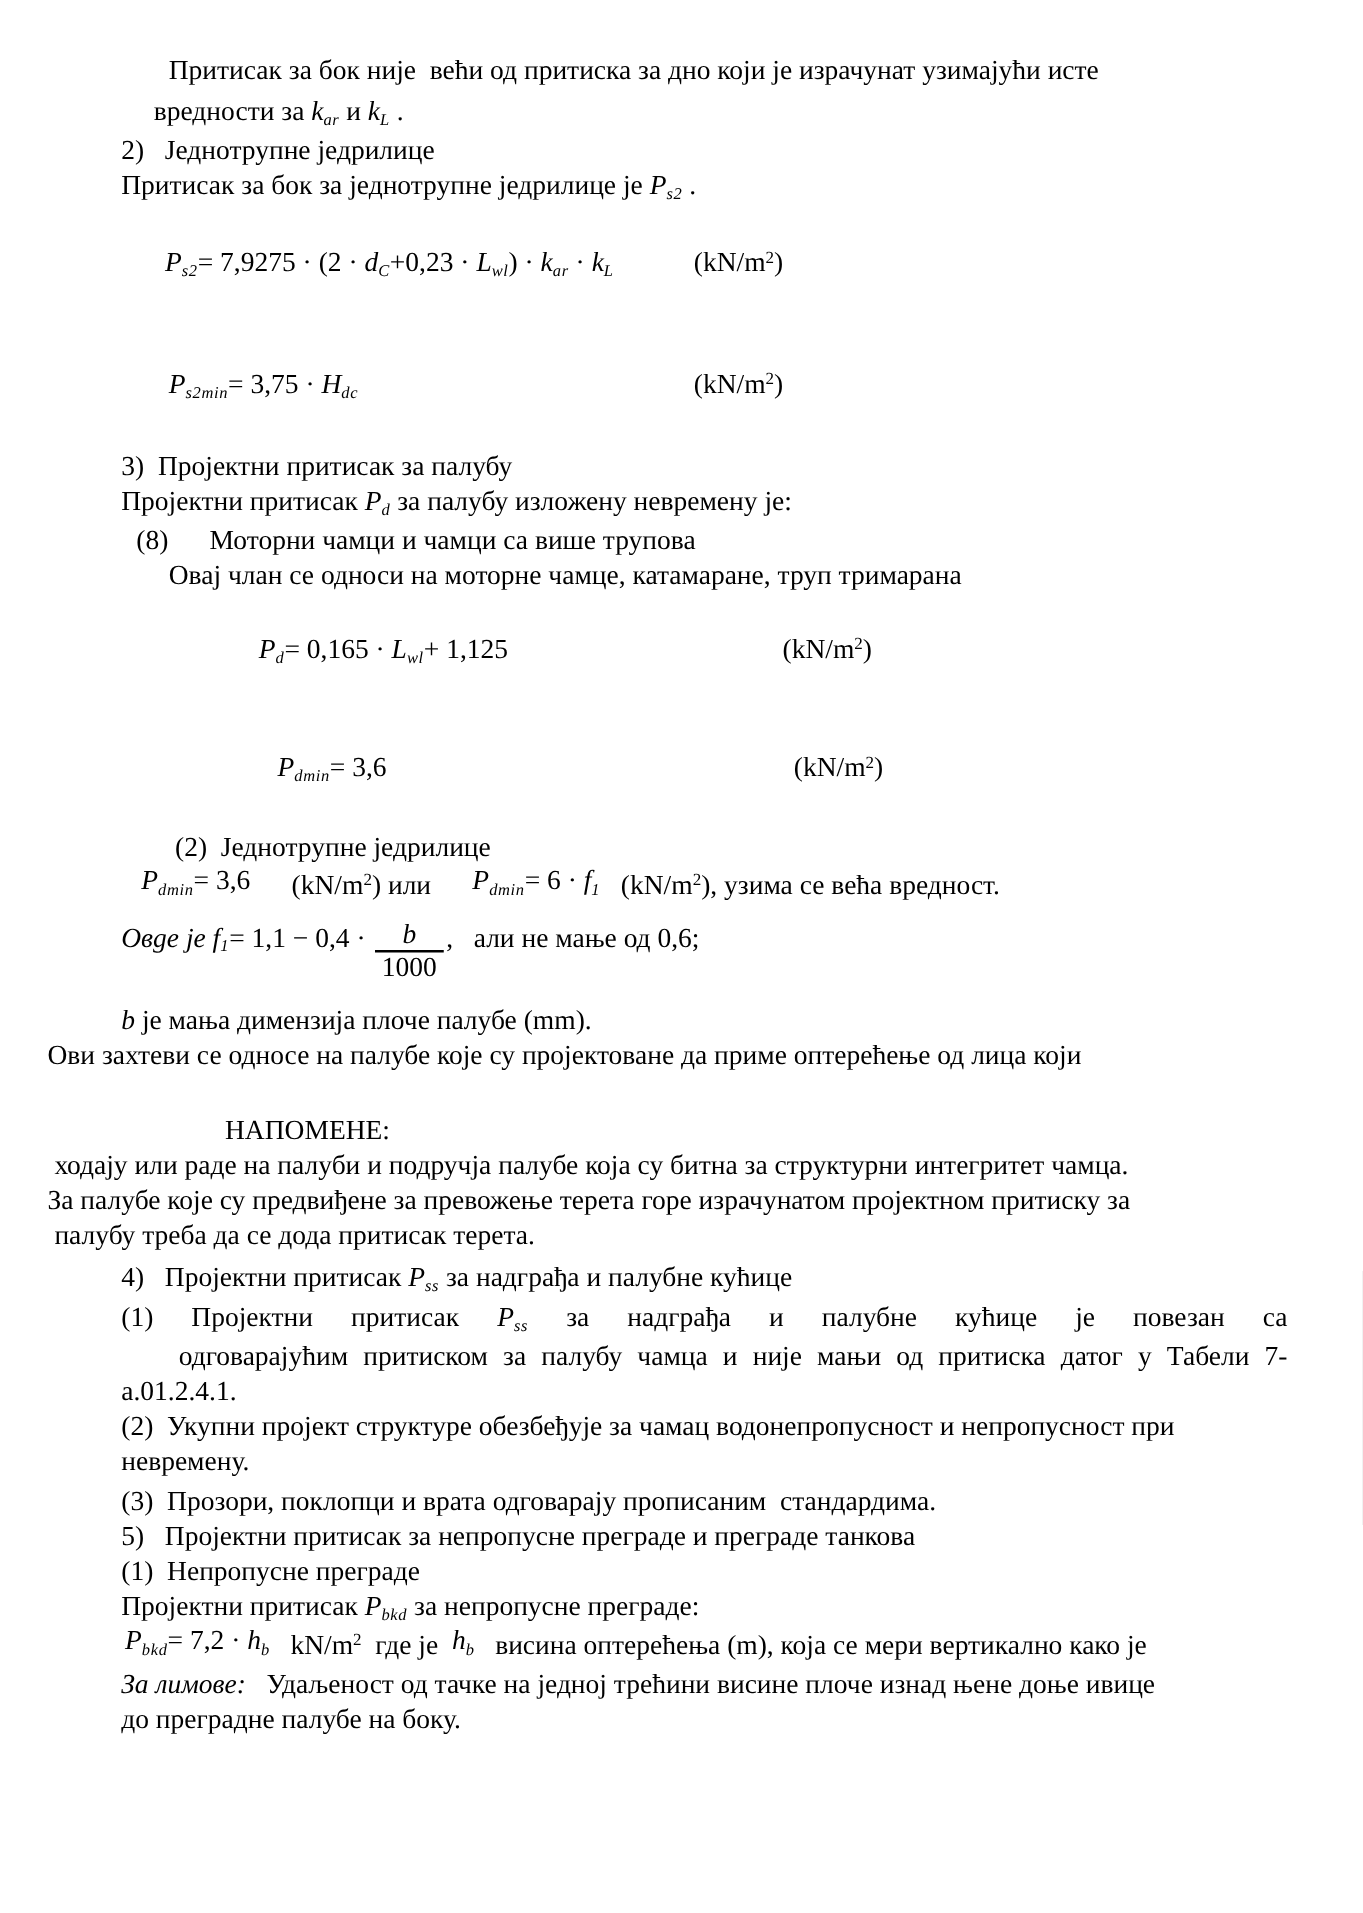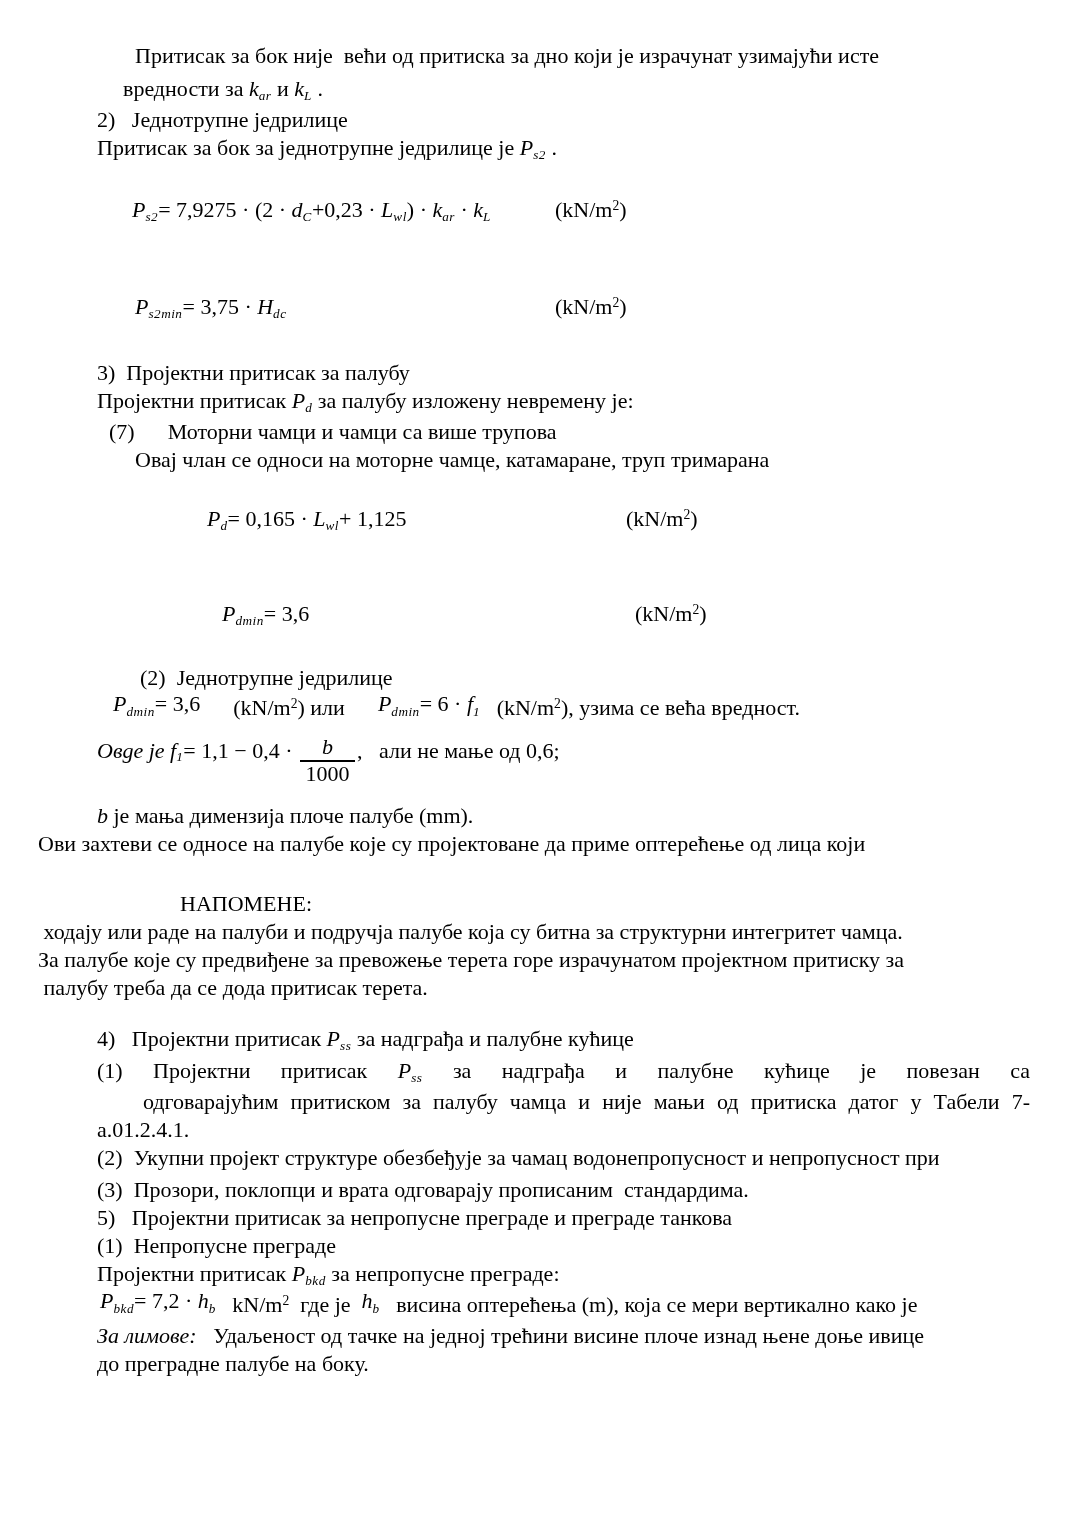--- a/index.html
+++ b/index.html
@@ -28,21 +28,21 @@
   .i140{margin-left:140px}
   .i113{margin-left:113px}
   .i185{margin-left:185px}
   .i200{margin-left:200px}
   .i110{margin-left:110px}
   .i100{margin-left:100px}
   .i180{margin-left:180px}
   .i38{margin-left:38px}
   
   .mt1{margin-top:1px}.mt2{margin-top:2px}.mt3{margin-top:3px}.mt4{margin-top:4px}
-  .mt5{margin-top:5px}.mt23{margin-top:23px}.mt32{margin-top:32px}
+  .mt5{margin-top:5px}.mt23{margin-top:6px}.mt32{margin-top:32px}
   
   .fl{line-height:30px;min-height:30px}
   .fcol{display:inline-block}
   .w423{width:423px}
   .w420{width:420px}
   .w419{width:419px}
   .w413{width:413px}
   .w424{width:424px}
   
   .just{white-space:normal;text-align:justify;text-align-last:justify;width:933px}
@@ -68,21 +68,21 @@
   <div class="ln"><span>2)   Једнотрупне једрилице</span></div>
   <div class="ln"><span>Притисак за бок за једнотрупне једрилице је </span><span class="st-i">P</span><span class="st-sub">s2</span><span> .</span></div>
   <div class="ln fl i110">
     <span class="fcol w423"><span class="st-i">P</span><span class="st-sub">s2</span><span>= 7,9275 · (2 · </span><span class="st-i">d</span><span class="st-sub">C</span><span>+0,23 · </span><span class="st-i">L</span><span class="st-sub">wl</span><span>) · </span><span class="st-i">k</span><span class="st-sub">ar</span><span> · </span><span class="st-i">k</span><span class="st-sub">L</span></span><span><span>(kN/m</span><span class="st-sup">2</span><span>)</span></span>
   </div>
   <div class="ln fl i113 mt4">
     <span class="fcol w420"><span class="st-i">P</span><span class="st-sub">s2min</span><span>= 3,75 · </span><span class="st-i">H</span><span class="st-sub">dc</span></span><span><span>(kN/m</span><span class="st-sup">2</span><span>)</span></span>
   </div>
   <div class="ln mt4"><span>3)  Пројектни притисак за палубу</span></div>
   <div class="ln"><span>Пројектни притисак </span><span class="st-i">P</span><span class="st-sub">d</span><span> за палубу изложену невремену је:</span></div>
-  <div class="ln i109"><span>(7)      Моторни чамци и чамци са више трупова</span></div>
+  <div class="ln i109"><span>(8)      Моторни чамци и чамци са више трупова</span></div>
   <div class="ln i135"><span>Овај члан се односи на моторне чамце, катамаране, труп тримарана</span></div>
   <div class="ln fl i185">
     <span class="fcol w419"><span class="st-i">P</span><span class="st-sub">d</span><span>= 0,165 · </span><span class="st-i">L</span><span class="st-sub">wl</span><span>+ 1,125</span></span><span><span>(kN/m</span><span class="st-sup">2</span><span>)</span></span>
   </div>
   <div class="ln fl i200 mt2">
     <span class="fcol w413"><span class="st-i">P</span><span class="st-sub">dmin</span><span>= 3,6</span></span><span><span>(kN/m</span><span class="st-sup">2</span><span>)</span></span>
   </div>
   <div class="ln i140 mt2"><span>(2)  Једнотрупне једрилице</span></div>
   <div class="ln i113 mt2"><span class="st-ir">P</span><span class="st-subr">dmin</span><span class="st-r">= 3,6</span><span>      (kN/m</span><span class="st-sup">2</span><span>) или      </span><span class="st-ir">P</span><span class="st-subr">dmin</span><span class="st-r">= 6 · </span><span class="st-ir">f</span><span class="st-subr">1</span><span>   (kN/m</span><span class="st-sup">2</span><span>), узима се већа вредност.</span></div>
   <div class="ln tall"><span class="st-i">Овде је </span><span class="st-i">f</span><span class="st-sub">1</span><span>= 1,1 − 0,4 · </span><span class="frac"><span class="num">b</span><span class="den">1000</span></span><span>,   али не мање од 0,6;</span></div>
@@ -90,20 +90,21 @@
   <div class="ln i38"><span>Ови захтеви се односе на палубе које су пројектоване да приме оптерећење од лица који</span></div>
   <div class="ln i180 mt32"><span>НАПОМЕНЕ:</span></div>
   <div class="ln i38"><span> ходају или раде на палуби и подручја палубе која су битна за структурни интегритет чамца.</span></div>
   <div class="ln i38"><span>За палубе које су предвиђене за превожење терета горе израчунатом пројектном притиску за</span></div>
   <div class="ln i38"><span> палубу треба да се дода притисак терета.</span></div>
   <div class="ln mt23"><span>4)   Пројектни притисак </span><span class="st-i">P</span><span class="st-sub">ss</span><span> за надграђа и палубне кућице</span></div>
   <div class="ln just mt1"><span>(1) Пројектни притисак </span><span class="st-i">P</span><span class="st-sub">ss</span><span> за надграђа и палубне кућице је повезан са</span></div>
   <div class="ln just just2"><span>одговарајућим притиском за палубу чамца и није мањи од притиска датог у Табели 7-</span></div>
   <div class="ln"><span>а.01.2.4.1.</span></div>
   <div class="ln"><span>(2)  Укупни пројект структуре обезбеђује за чамац водонепропусност и непропусност при</span></div>
+  <div class="ln"><span>невремену.</span></div>
   <div class="ln mt4"><span>(3)  Прозори, поклопци и врата одговарају прописаним  стандардима.</span></div>
   <div class="ln"><span>5)   Пројектни притисак за непропусне преграде и преграде танкова</span></div>
   <div class="ln"><span>(1)  Непропусне преграде</span></div>
   <div class="ln"><span>Пројектни притисак </span><span class="st-i">P</span><span class="st-sub">bkd</span><span> за непропусне преграде:</span></div>
   <div class="ln i100"><span class="st-ir">P</span><span class="st-subr">bkd</span><span class="st-r">= 7,2 · </span><span class="st-ir">h</span><span class="st-subr">b</span><span>   kN/m</span><span class="st-sup">2</span><span>  где је  </span><span class="st-ir">h</span><span class="st-subr">b</span><span>   висина оптерећења (m), која се мери вертикално како је</span></div>
   <div class="ln"><span class="st-i">За лимове:</span><span>   Удаљеност од тачке на једној трећини висине плоче изнад њене доње ивице</span></div>
   <div class="ln"><span>до преградне палубе на боку.</span></div>
 
 </div>
 

